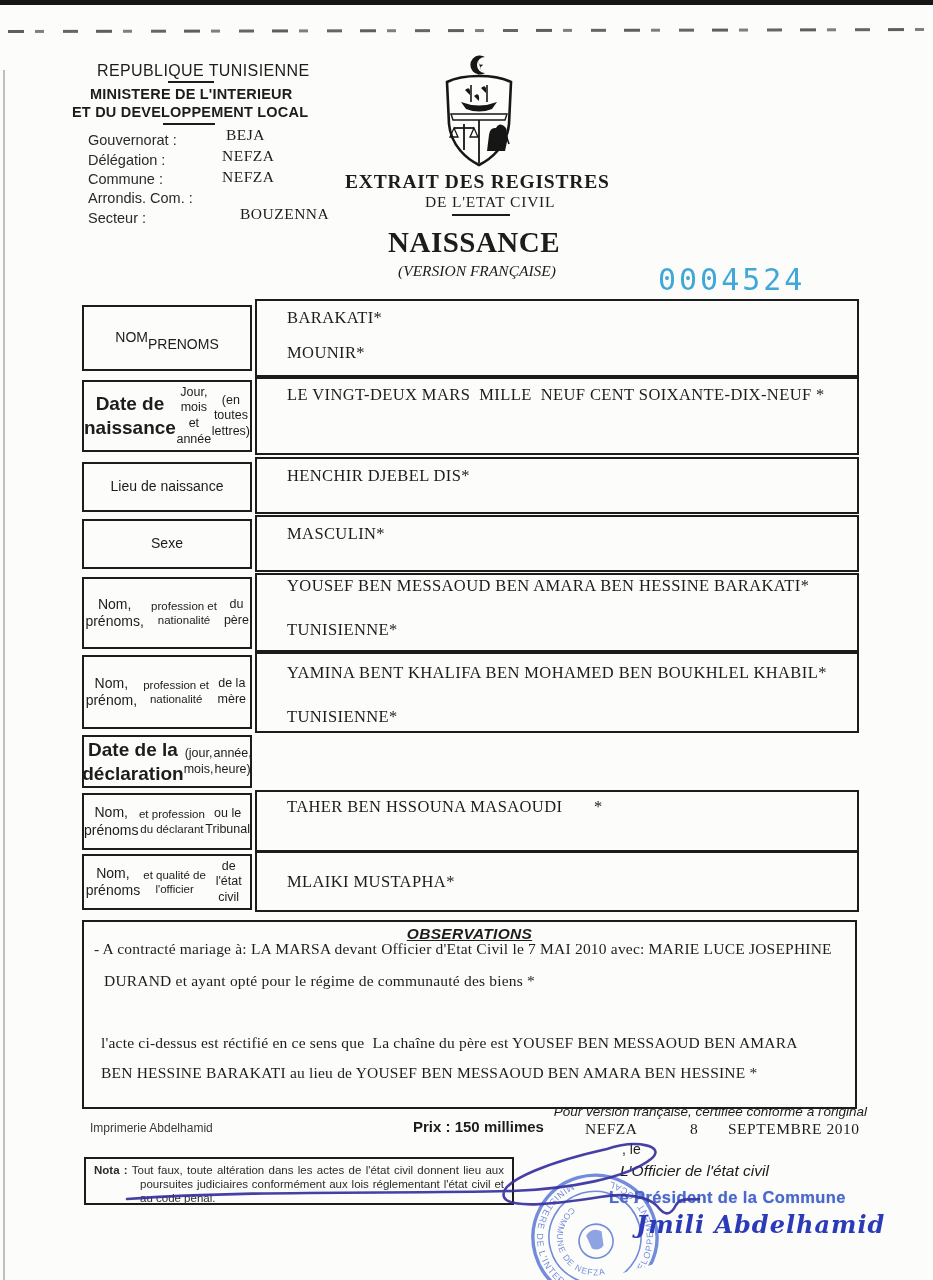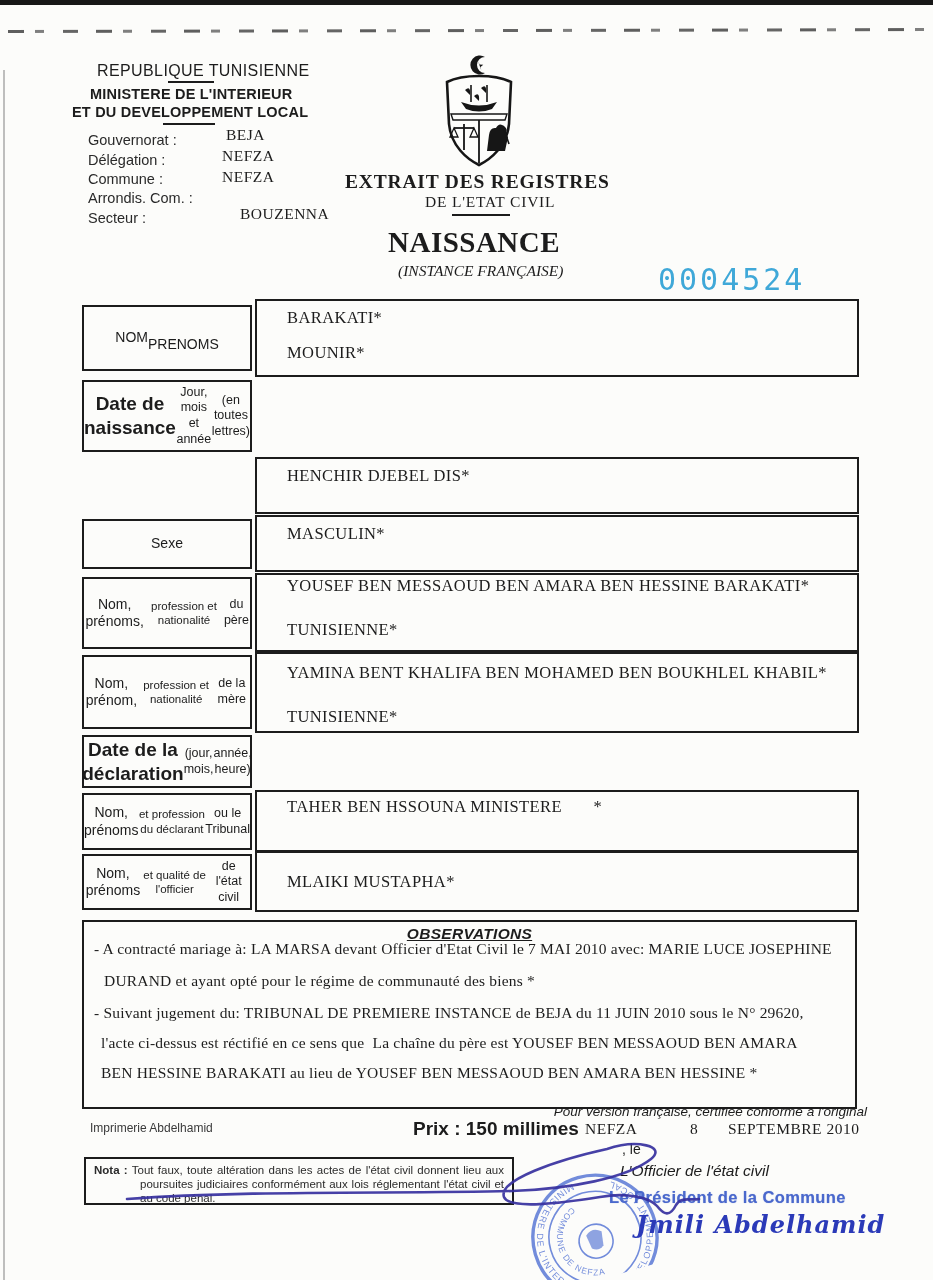--- a/index.html
+++ b/index.html
@@ -52,21 +52,21 @@
   .obs-box{position:absolute;left:82px;top:920px;width:771px;height:185px;border:2px solid #1c1c1c;}
   .obs-title{position:absolute;top:3px;left:0;right:0;text-align:center;font-weight:bold;
              font-style:italic;font-size:15.5px;text-decoration:underline;letter-spacing:.3px;}
   .obs-line{position:absolute;font-family:"Liberation Serif",serif;font-size:15.5px;
             letter-spacing:.2px;white-space:pre-wrap;}
 
   
   .cert{position:absolute;right:66px;top:1104px;font-style:italic;font-size:13.5px;}
   .placedate{font-family:"Liberation Serif",serif;font-size:15.5px;letter-spacing:.5px;}
   .imprimerie{position:absolute;left:90px;top:1121px;font-size:12px;color:#3a3a3a;}
-  .prix{position:absolute;left:390px;top:1118px;font-size:19px;font-weight:bold;padding-left:23px;}
+  .prix{position:absolute;left:390px;top:1118px;font-size:15px;font-weight:bold;padding-left:23px;}
   .le{position:absolute;left:622px;top:1141px;font-size:14px;}
   .officier{position:absolute;left:620px;top:1162px;font-style:italic;font-size:15.5px;}
   .nota-box{position:absolute;left:84px;top:1157px;width:430px;height:48px;border:2px solid #1c1c1c;
             padding:4px 8px 0 8px;box-sizing:border-box;font-size:11.5px;line-height:14px;color:#2b2b2b;}
   .nota-text{display:block;padding-left:46px;text-indent:-46px;text-align:justify;}
   .president{position:absolute;left:609px;top:1188px;font-size:16.5px;font-weight:bold;
              color:#4a68cc;letter-spacing:.4px;text-shadow:0 0 1px rgba(74,104,204,.55);}
   .sig-name{position:absolute;left:636px;top:1210px;font-family:"DejaVu Serif",serif;
             font-weight:bold;font-style:italic;font-size:24px;color:#2b3ab8;letter-spacing:1px;}
 </style>
@@ -119,39 +119,45 @@
 
       <path d="M60,99 l2,-16 q1,-8 7,-7 q3,-6 8,-2 q5,4 1,8 l3,3 -3,14 z" fill="#161616" stroke="none"></path>
       <line x1="76" y1="74" x2="82" y2="92" stroke-width="1.6"></line>
     </g>
   </svg>
 
   <div class="abs t-extrait" style="left:345px;top:171px;">EXTRAIT DES REGISTRES</div>
   <div class="abs t-etat" style="left:425px;top:193px;">DE L'ETAT CIVIL</div>
   <div class="short-rule" style="left:452px;top:214px;width:58px;"></div>
   <div class="abs t-naissance" style="left:388px;top:226px;">NAISSANCE</div>
-  <div class="abs t-version" style="left:398px;top:262px;">(INSTANCE FRANÇAISE)</div>
+  <div class="abs t-version" style="left:398px;top:262px;">(VERSION FRANÇAISE)</div>
 
   <div class="serial">0004524</div>
 
   <div class="lbox" style="top:305px;height:62px;">
     <div class="lmain">NOM</div>
     <div class="lmain" style="margin-top:14px;">PRENOMS</div>
   </div>
   <div class="vbox" style="top:299px;height:74px;">
     <span class="vline" style="top:7px;">BARAKATI*</span>
     <span class="vline" style="top:42px;">MOUNIR*</span>
   </div>
 
   <div class="lbox" style="top:380px;height:68px;">
     <div class="lsemi">Date de naissance</div>
     <div class="lsub">Jour, mois et année</div>
     <div class="lsub">(en toutes lettres)</div>
   </div>
-
+  <div class="vbox" style="top:377px;height:74px;">
+    <span class="vline" style="top:6px;">LE VINGT-DEUX MARS  MILLE  NEUF CENT SOIXANTE-DIX-NEUF *</span>
+  </div>
+
+  <div class="lbox" style="top:462px;height:46px;">
+    <div class="lmain">Lieu de naissance</div>
+  </div>
   <div class="vbox" style="top:457px;height:53px;">
     <span class="vline" style="top:7px;">HENCHIR DJEBEL DIS*</span>
   </div>
 
   <div class="lbox" style="top:519px;height:46px;">
     <div class="lmain">Sexe</div>
   </div>
   <div class="vbox" style="top:515px;height:53px;">
     <span class="vline" style="top:7px;">MASCULIN*</span>
   </div>
@@ -181,37 +187,36 @@
     <div class="lsub">(jour, mois,</div>
     <div class="lsub">année, heure)</div>
   </div>
 
   <div class="lbox" style="top:793px;height:53px;">
     <div class="lmain">Nom, prénoms</div>
     <div class="lsmall">et profession du déclarant</div>
     <div class="lsub">ou le Tribunal</div>
   </div>
   <div class="vbox" style="top:790px;height:58px;">
-    <span class="vline" style="top:5px;">TAHER BEN HSSOUNA MINISTERE       *</span>
+    <span class="vline" style="top:5px;">TAHER BEN HSSOUNA MASAOUDI       *</span>
   </div>
 
   <div class="lbox" style="top:854px;height:52px;">
     <div class="lmain">Nom, prénoms</div>
     <div class="lsmall">et qualité de l'officier</div>
     <div class="lsub">de l'état civil</div>
   </div>
   <div class="vbox" style="top:851px;height:57px;">
     <span class="vline" style="top:19px;">MLAIKI MUSTAPHA*</span>
   </div>
 
   <div class="obs-box">
     <div class="obs-title">OBSERVATIONS</div>
     <div class="obs-line" style="left:10px;top:18px;">- A contracté mariage à: LA MARSA devant Officier d'Etat Civil le 7 MAI 2010 avec: MARIE LUCE JOSEPHINE</div>
     <div class="obs-line" style="left:20px;top:50px;">DURAND et ayant opté pour le régime de communauté des biens *</div>
-    <div class="obs-line" style="left:10px;top:82px;">- Suivant jugement du: TRIBUNAL DE PREMIERE INSTANCE de BEJA du 11 JUIN 2010 sous le N° 29620,</div>
     <div class="obs-line" style="left:17px;top:142px;">BEN HESSINE BARAKATI au lieu de YOUSEF BEN MESSAOUD BEN AMARA BEN HESSINE *</div>
     <div class="obs-line" style="left:17px;top:112px;">l'acte ci-dessus est réctifié en ce sens que  La chaîne du père est YOUSEF BEN MESSAOUD BEN AMARA</div>
   </div>
 
   <div class="cert">Pour version française, certifiée conforme à l'original</div>
   <div class="abs placedate" style="left:585px;top:1120px;">NEFZA</div>
   <div class="abs placedate" style="left:690px;top:1120px;">8</div>
   <div class="abs placedate" style="left:728px;top:1120px;">SEPTEMBRE 2010</div>
   <div class="imprimerie">Imprimerie Abdelhamid</div>
   <div class="prix">Prix : 150 millimes</div>

